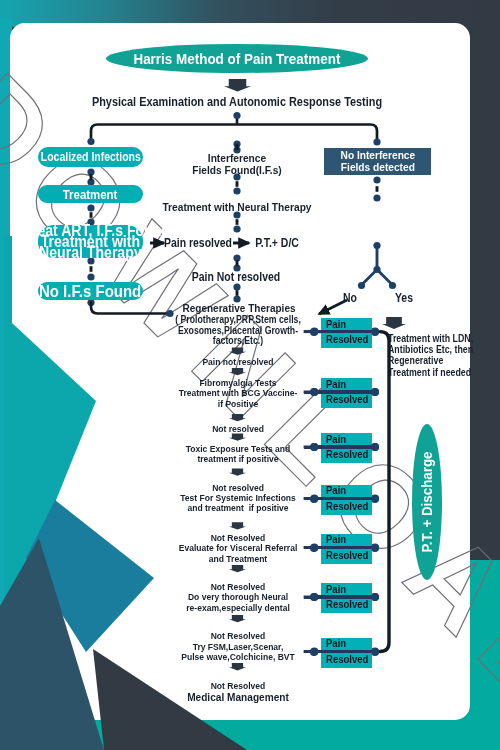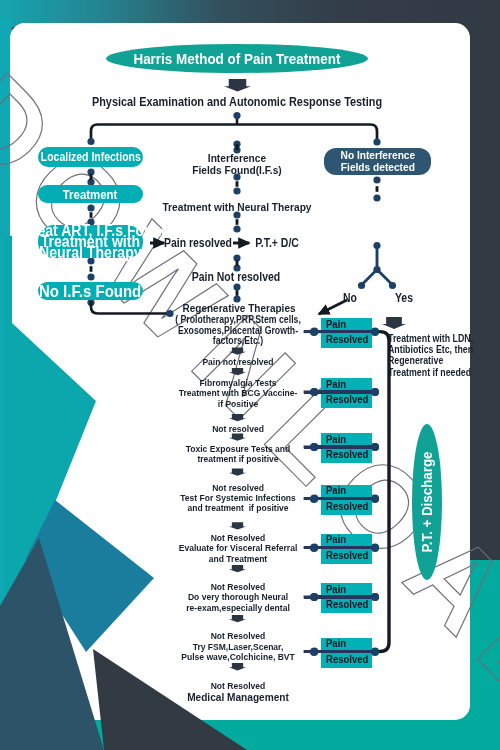--- a/index.html
+++ b/index.html
@@ -164,21 +164,21 @@
     </div>
   <div class="pill" style="left:38px;top:282px;width:105px;height:18px;font-size:17px;border-radius:999px;line-height:13px;">
       <span>No I.F.s Found</span>
     </div>
   <div class="lbl" style="left:147.0px;top:151.5px;width:180px;font-size:11.6px;line-height:12.2px;text-align:center;">Interference
 Fields Found(I.F.s)</div>
   <div class="lbl" style="left:127.0px;top:200.5px;width:220px;font-size:11.6px;line-height:12.2px;text-align:center;">Treatment with Neural Therapy</div>
   <div class="lbl" style="left:138.0px;top:236.5px;width:120px;font-size:11.9px;line-height:12.5px;text-align:center;">Pain resolved</div>
   <div class="lbl" style="left:217.0px;top:236.5px;width:120px;font-size:11.9px;line-height:12.5px;text-align:center;">P.T.+ D/C</div>
   <div class="lbl" style="left:166.0px;top:270.5px;width:140px;font-size:11.9px;line-height:12.5px;text-align:center;">Pain Not resolved</div>
-  <div class="nbox" style="left:324px;top:147.5px;width:107px;height:27.7px;border-radius:12px;font-size:10.6px;line-height:12.3px;">
+  <div class="nbox" style="left:324px;top:147.5px;width:107px;height:27.7px;border-radius:0;font-size:10.6px;line-height:12.3px;">
       <span>No Interference
 Fields detected</span>
     </div>
   <div class="lbl" style="left:320.0px;top:291.5px;width:60px;font-size:11.9px;line-height:12.5px;text-align:center;">No</div>
   <div class="lbl" style="left:374.0px;top:291.5px;width:60px;font-size:11.9px;line-height:12.5px;text-align:center;">Yes</div>
   <div class="lbl" style="left:388px;top:333px;width:120px;font-size:10.0px;line-height:11.2px;text-align:left;transform-origin:left top;">Treatment with LDN,
 Antibiotics Etc, then
 Regenerative
 Treatment if needed</div>
   <div style="position:absolute;left:412px;top:424px;width:30px;height:156px;background:#11a296;border-radius:50%;"></div>

